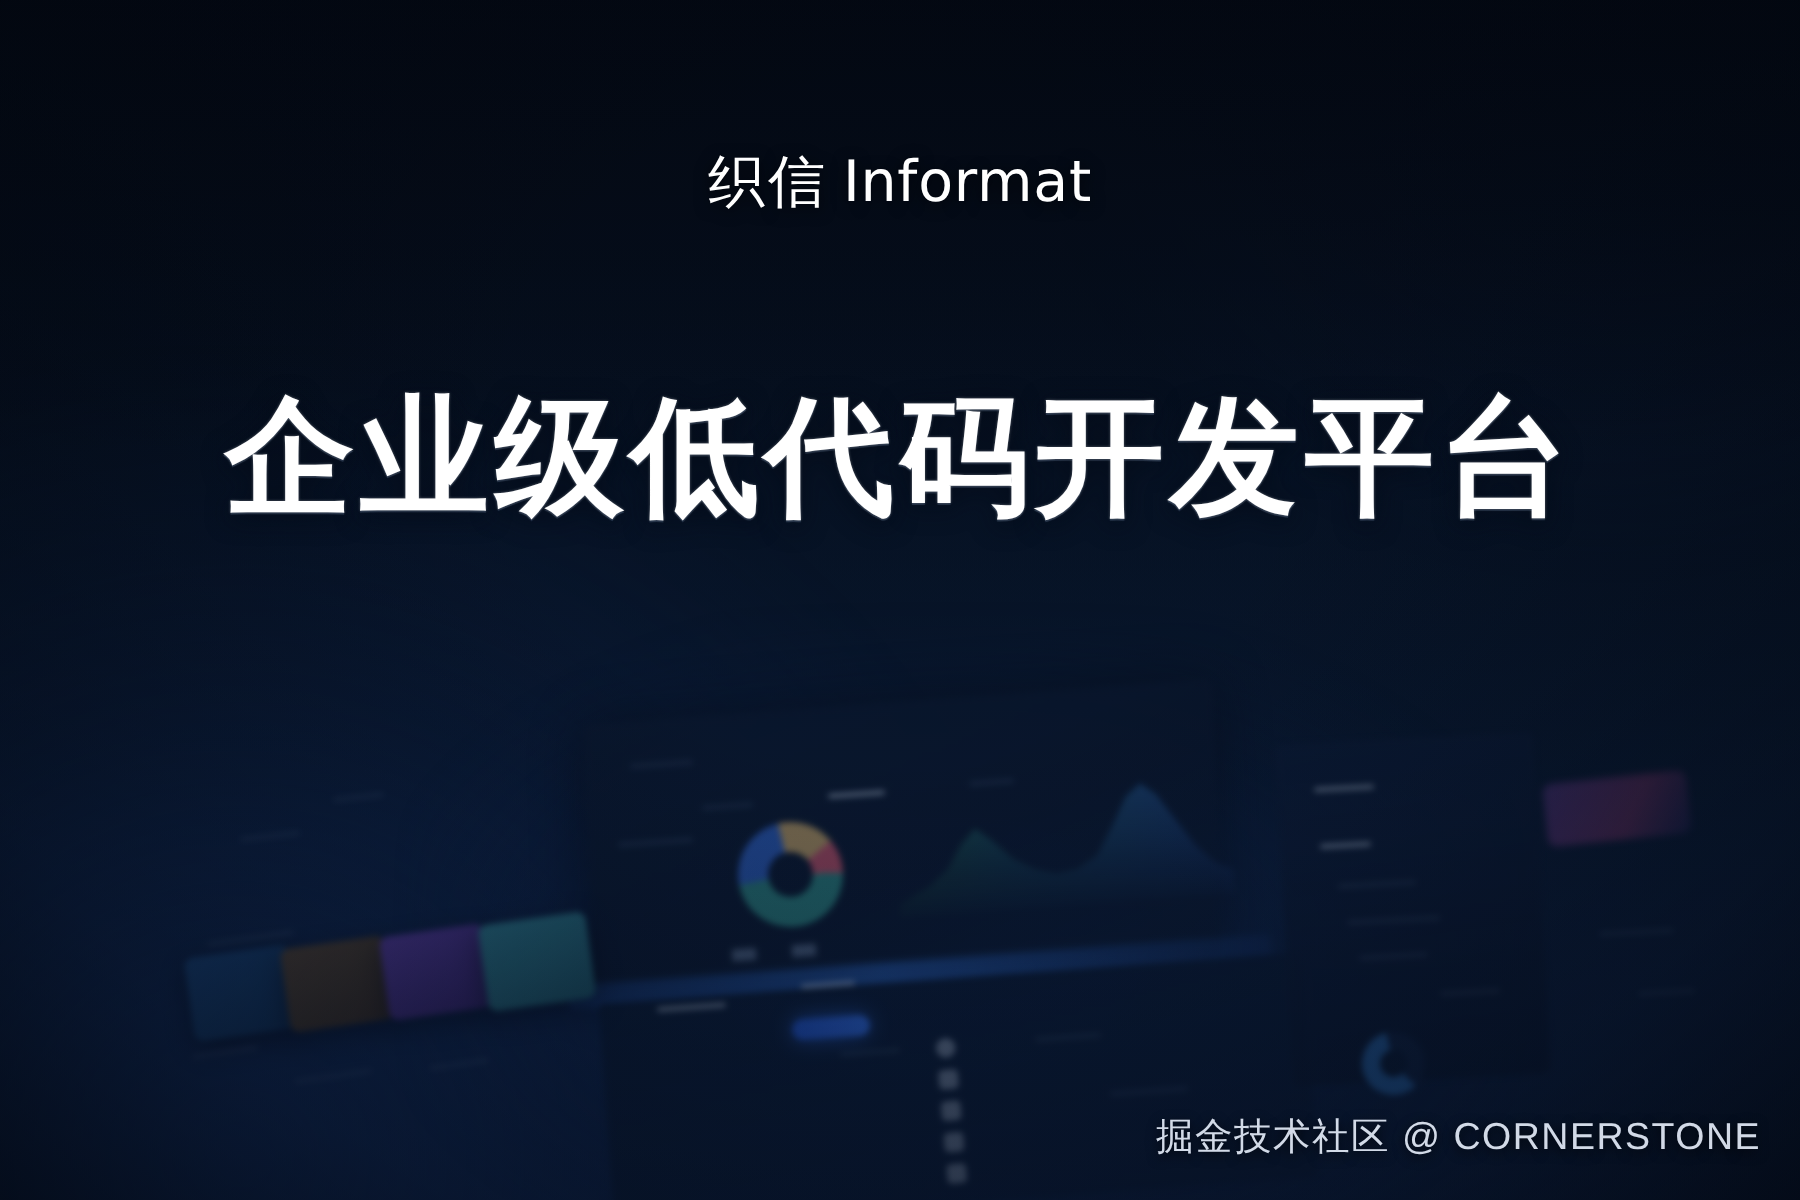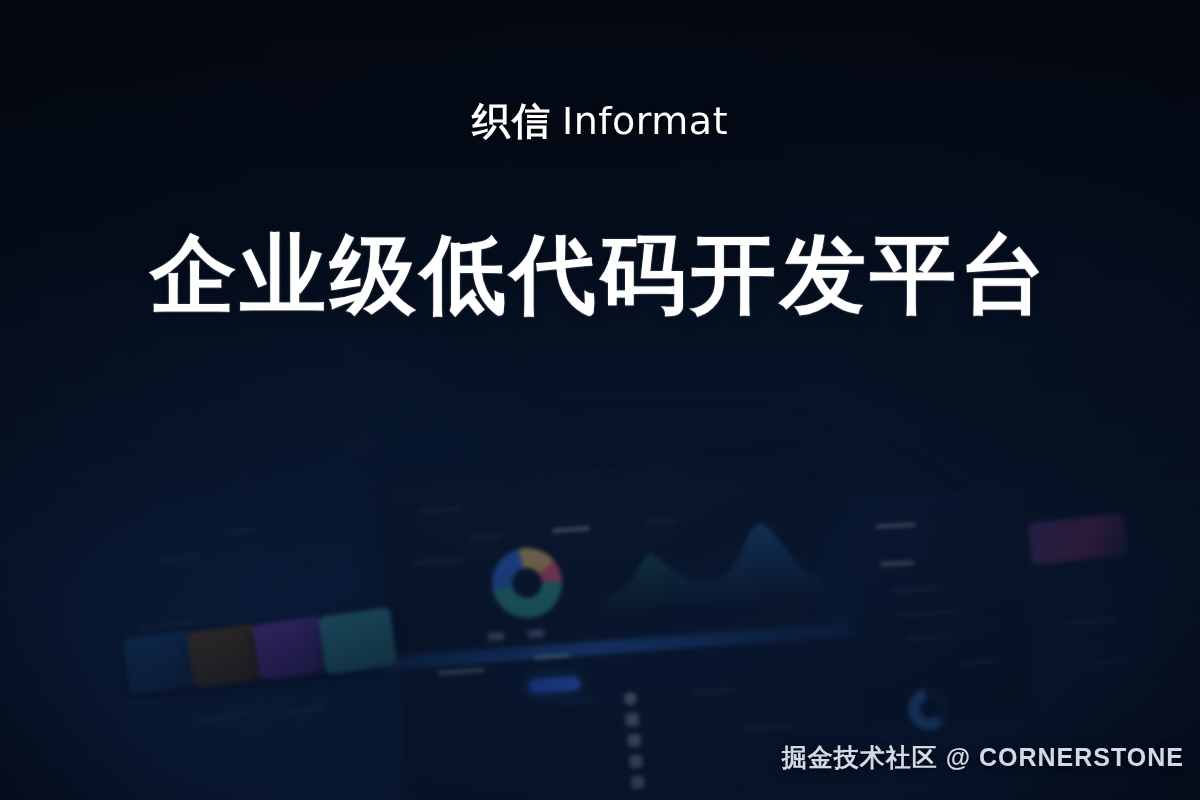--- a/index.html
+++ b/index.html
@@ -274,31 +274,31 @@
     font-weight: 700;
     letter-spacing: 1px;
     color: #ffffff;
     white-space: nowrap;
     text-shadow: 0 2px 10px rgba(0,0,0,0.75);
     display: flex;
     align-items: baseline;
     gap: 10px;
   }
   .logo-cn {
-    font-weight: 700;
+    font-weight: 400;
     letter-spacing: 2px;
   }
   .logo-en {
     font-weight: 400;
     letter-spacing: 0.5px;
     font-family: "DejaVu Sans", "Liberation Sans", sans-serif;
   }
 
   .headline {
-    margin-top: 81px;
+    margin-top: 112px;
     font-size: 86px;
     font-weight: 700;
     line-height: 1.08;
     letter-spacing: 4px;
     color: #ffffff;
     white-space: nowrap;
     text-shadow:
       0 0 2px rgba(255,255,255,0.35),
       0 3px 16px rgba(3,10,24,0.85),
       0 1px 0 rgba(120,150,195,0.25);
@@ -309,24 +309,24 @@
     font-size: 30px;
     font-weight: 700;
     letter-spacing: 0.5px;
     color: #ffffff;
     white-space: nowrap;
     text-shadow: 0 2px 12px rgba(3,10,24,0.9);
   }
 
   .watermark {
     position: absolute;
-    right: 16px;
+    right: 26px;
     bottom: 26px;
     font-size: 25px;
-    font-weight: 700;
+    font-weight: 400;
     letter-spacing: 1px;
     color: rgba(228,236,248,0.92);
     white-space: nowrap;
     text-shadow: 0 2px 8px rgba(0,0,0,0.8);
   }
 </style>
 </head>
 <body>
 
 <div id="hero">

